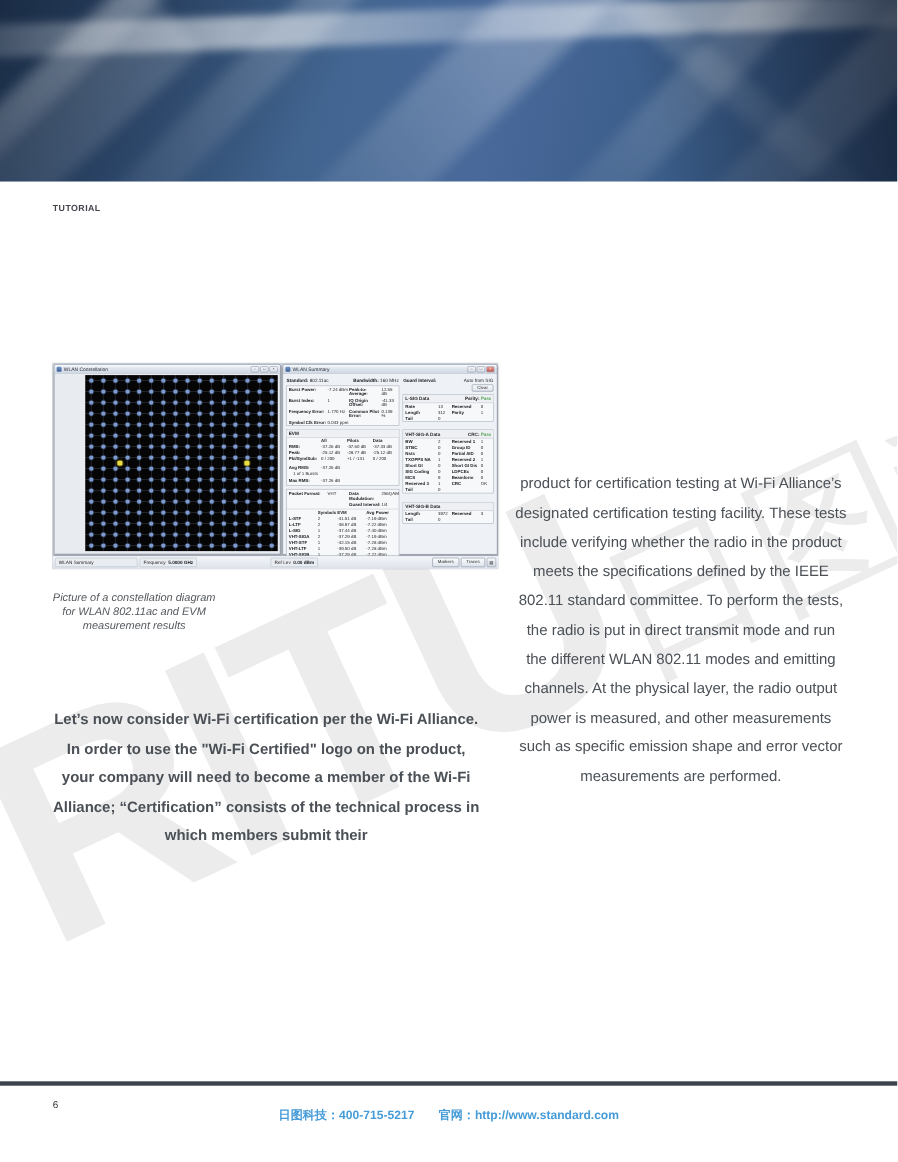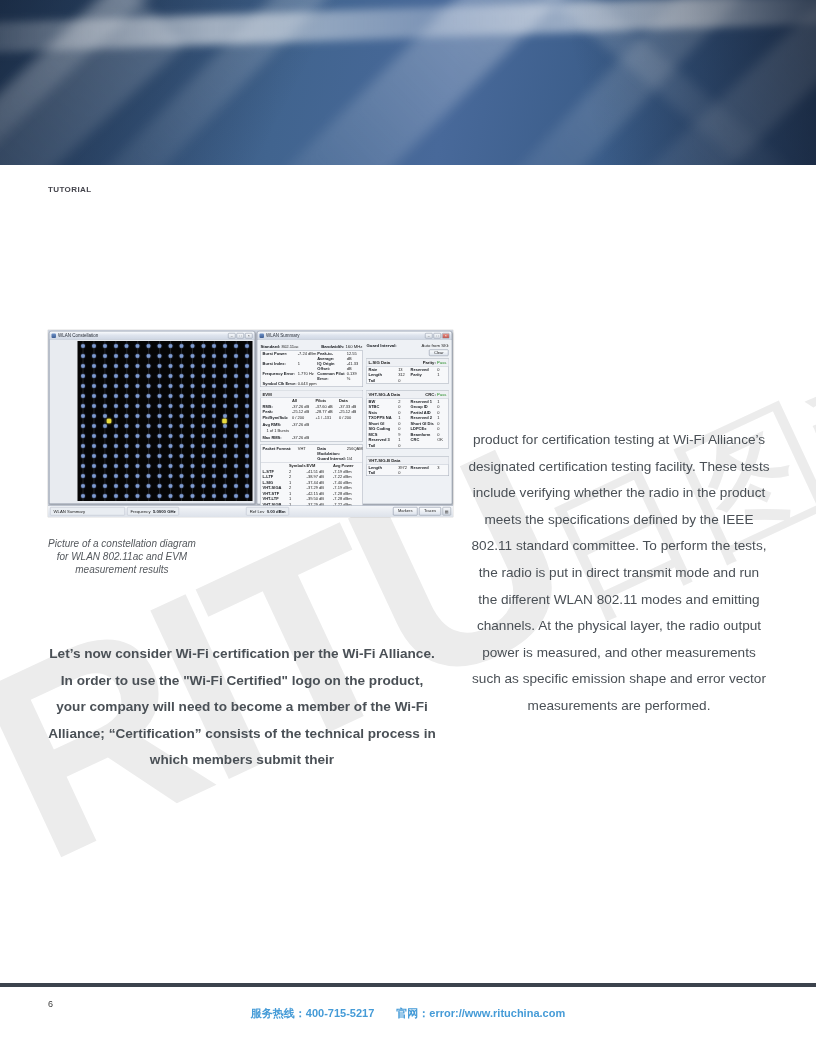--- a/index.html
+++ b/index.html
@@ -741,16 +741,16 @@
   <div class="caption">Picture of a constellation diagram
 for WLAN 802.11ac and EVM
 measurement results</div>
 
   <p class="body-col col-left">Let’s now consider Wi-Fi certification per the Wi-Fi Alliance. In order to use the "Wi-Fi Certified" logo on the product, your company will need to become a member of the Wi-Fi Alliance; “Certification” consists of the technical process in which members submit their</p>
   <p class="body-col col-right">product for certification testing at Wi-Fi Alliance’s designated certification testing facility. These tests include verifying whether the radio in the product meets the specifications defined by the IEEE 802.11 standard committee. To perform the tests, the radio is put in direct transmit mode and run the different WLAN 802.11 modes and emitting channels. At the physical layer, the radio output power is measured, and other measurements such as specific emission shape and error vector measurements are performed.</p>
 
   <div class="footer-bar"></div>
   <div class="page-num">6</div>
   <div class="footer-contact">
-    <span>服务热线：</span><span>400-715-5217</span><span class="gap"></span><span>官网：</span><a href="#">error://www.rituchina.com</a>
+    <span>日图科技：</span><span>400-715-5217</span><span class="gap"></span><span>官网：</span><a href="#">http://www.standard.com</a>
   </div>
 
 </div>
 
 </body></html>

